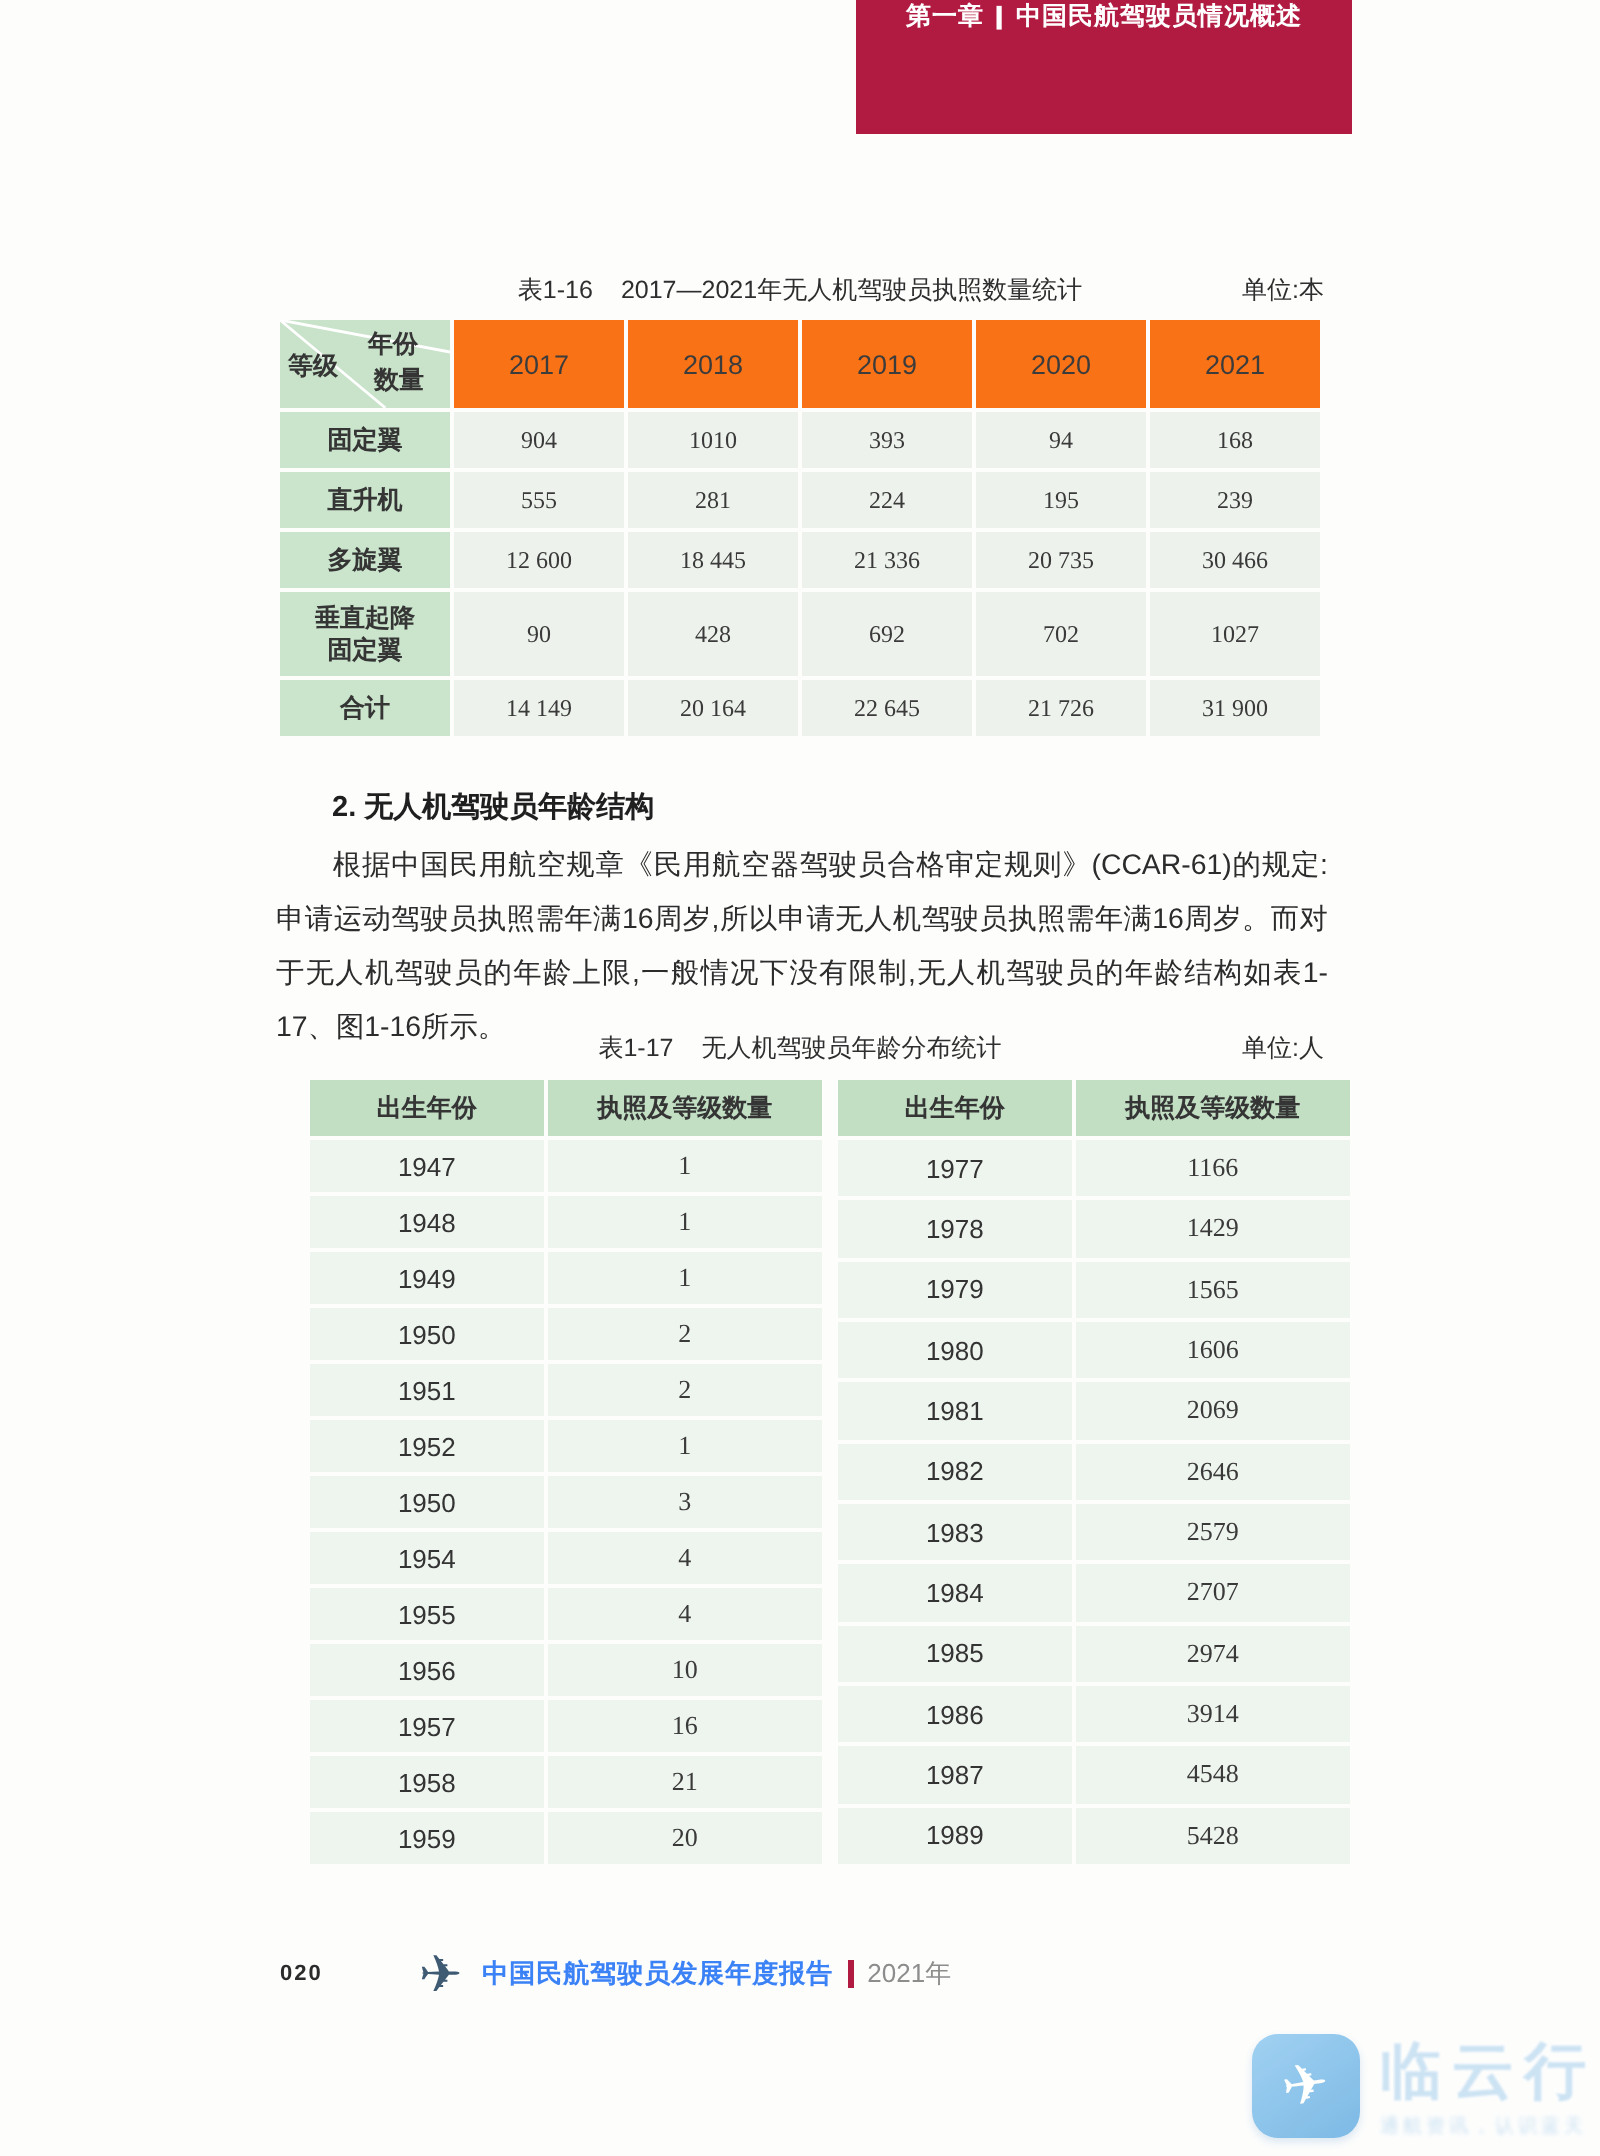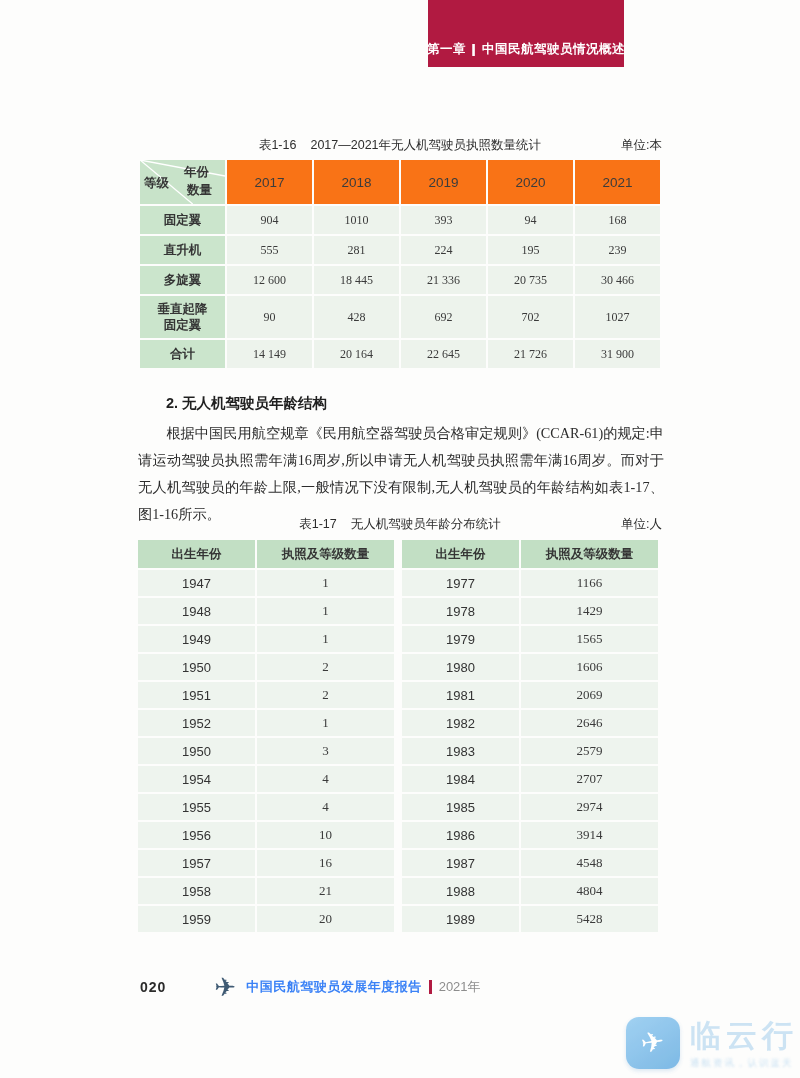--- a/index.html
+++ b/index.html
@@ -8,23 +8,23 @@
     width:800px;height:1078px;
     margin:0 auto;
     background:#fdfdfc;
     font-family:"Liberation Sans","DejaVu Sans",sans-serif;
     color:#333;
     overflow:hidden;
   }
 
   
   .chapter-bar{
-    position:absolute;left:428px;top:0;width:196px;height:67px;
+    position:absolute;left:428px;top:0;width:248px;height:67px;
     background:#b11a41;
-    display:flex;align-items:flex-end;justify-content:center;
+    display:flex;justify-content:center;
     padding-bottom:9px;box-sizing:border-box;
   }
   .chapter-bar .txt{color:#fff;font-size:12.5px;font-weight:bold;letter-spacing:.5px;white-space:nowrap;}
   .chapter-bar .div{display:inline-block;margin:0 6px;font-weight:bold;transform:scaleX(1.6);}
 
   
   .tbl-caption{position:absolute;left:138px;width:524px;text-align:center;font-size:12.5px;color:#2e2e2e;}
   .tbl-caption .cap-label{margin-right:14px;}
   .tbl-caption .unit{position:absolute;right:0;top:0;font-size:12.5px;color:#2e2e2e;}
 
@@ -43,37 +43,37 @@
 
   .corner svg{position:absolute;left:0;top:0;width:100%;height:100%;}
   .corner .c-top{position:absolute;right:16px;top:4px;font-size:12.5px;font-weight:bold;color:#353535;}
   .corner .c-mid{position:absolute;right:13px;bottom:5px;font-size:12.5px;font-weight:bold;color:#353535;}
   .corner .c-bot{position:absolute;left:4px;bottom:12px;font-size:12.5px;font-weight:bold;color:#353535;}
 
   
   .sec-heading{position:absolute;left:166px;top:394px;font-size:14.5px;font-weight:bold;color:#1f1f1f;
     font-family:"Liberation Sans","DejaVu Sans",sans-serif;}
   .body-par{position:absolute;left:138px;top:420px;width:526px;
-    font-family:Liberation Serif, serif;
+    font-family:Liberation Sans, sans-serif;
     font-size:14.2px;line-height:27px;color:#2c2c2c;text-align:justify;text-indent:2em;}
 
   
-  .t17-wrap{position:absolute;left:136px;top:538px;width:524px;display:flex;gap:4px;}
+  .t17-wrap{position:absolute;left:153px;top:538px;width:524px;display:flex;gap:4px;}
   .t17{width:260px;table-layout:fixed;}
   .t17 th,.t17 td{padding:0;text-align:center;vertical-align:middle;}
   .t17 thead th{background:#c2dfc4;height:28px;font-size:12.5px;color:#353535;}
   .t17 col.c-year{width:46%;}
   .t17 col.c-count{width:54%;}
   .t17 tbody td{background:#eef4ee;height:26px;}
   .t17 tbody td.year{font-size:13px;color:#333;}
   .t17 tbody td.count{font-size:13px;color:#3a3a3a;font-family:"Liberation Serif","DejaVu Serif",serif;}
 
   
   .footer{position:absolute;left:140px;top:974px;display:flex;align-items:center;}
-  .footer .pagenum{font-size:14px;font-weight:bold;color:#2b2b2b;letter-spacing:1px;}
+  .footer .pagenum{font-size:11px;font-weight:bold;color:#2b2b2b;letter-spacing:1px;}
   .footer .plane{margin-left:48px;margin-right:10px;font-size:26px;color:#3f5a73;line-height:1;}
   .footer .rpt{font-size:13px;font-weight:bold;color:#3b82f6;letter-spacing:.5px;}
   .footer .bar{display:inline-block;width:3px;height:14px;background:#b11a41;margin:0 7px;}
   .footer .yr{font-size:13px;color:#8d8d8d;}
 
   
   .watermark{position:absolute;right:2px;bottom:8px;display:flex;align-items:flex-start;opacity:.85;}
   .wm-icon{width:54px;height:52px;border-radius:13px;
     background:linear-gradient(145deg,#85c4ef,#57a5de);
     display:flex;align-items:center;justify-content:center;flex:0 0 auto;
@@ -292,24 +292,20 @@
         </tr>
           <tr>
           <td class="year">1986</td>
           <td class="count">3914</td>
         </tr>
           <tr>
           <td class="year">1987</td>
           <td class="count">4548</td>
         </tr>
           <tr>
-          <td class="year">1988</td>
-          <td class="count">4804</td>
-        </tr>
-          <tr>
           <td class="year">1989</td>
           <td class="count">5428</td>
         </tr>
         </tbody>
     </table>
   </div>
 
   <div class="footer">
     <span class="pagenum">020</span>
     <span class="plane">✈</span>

